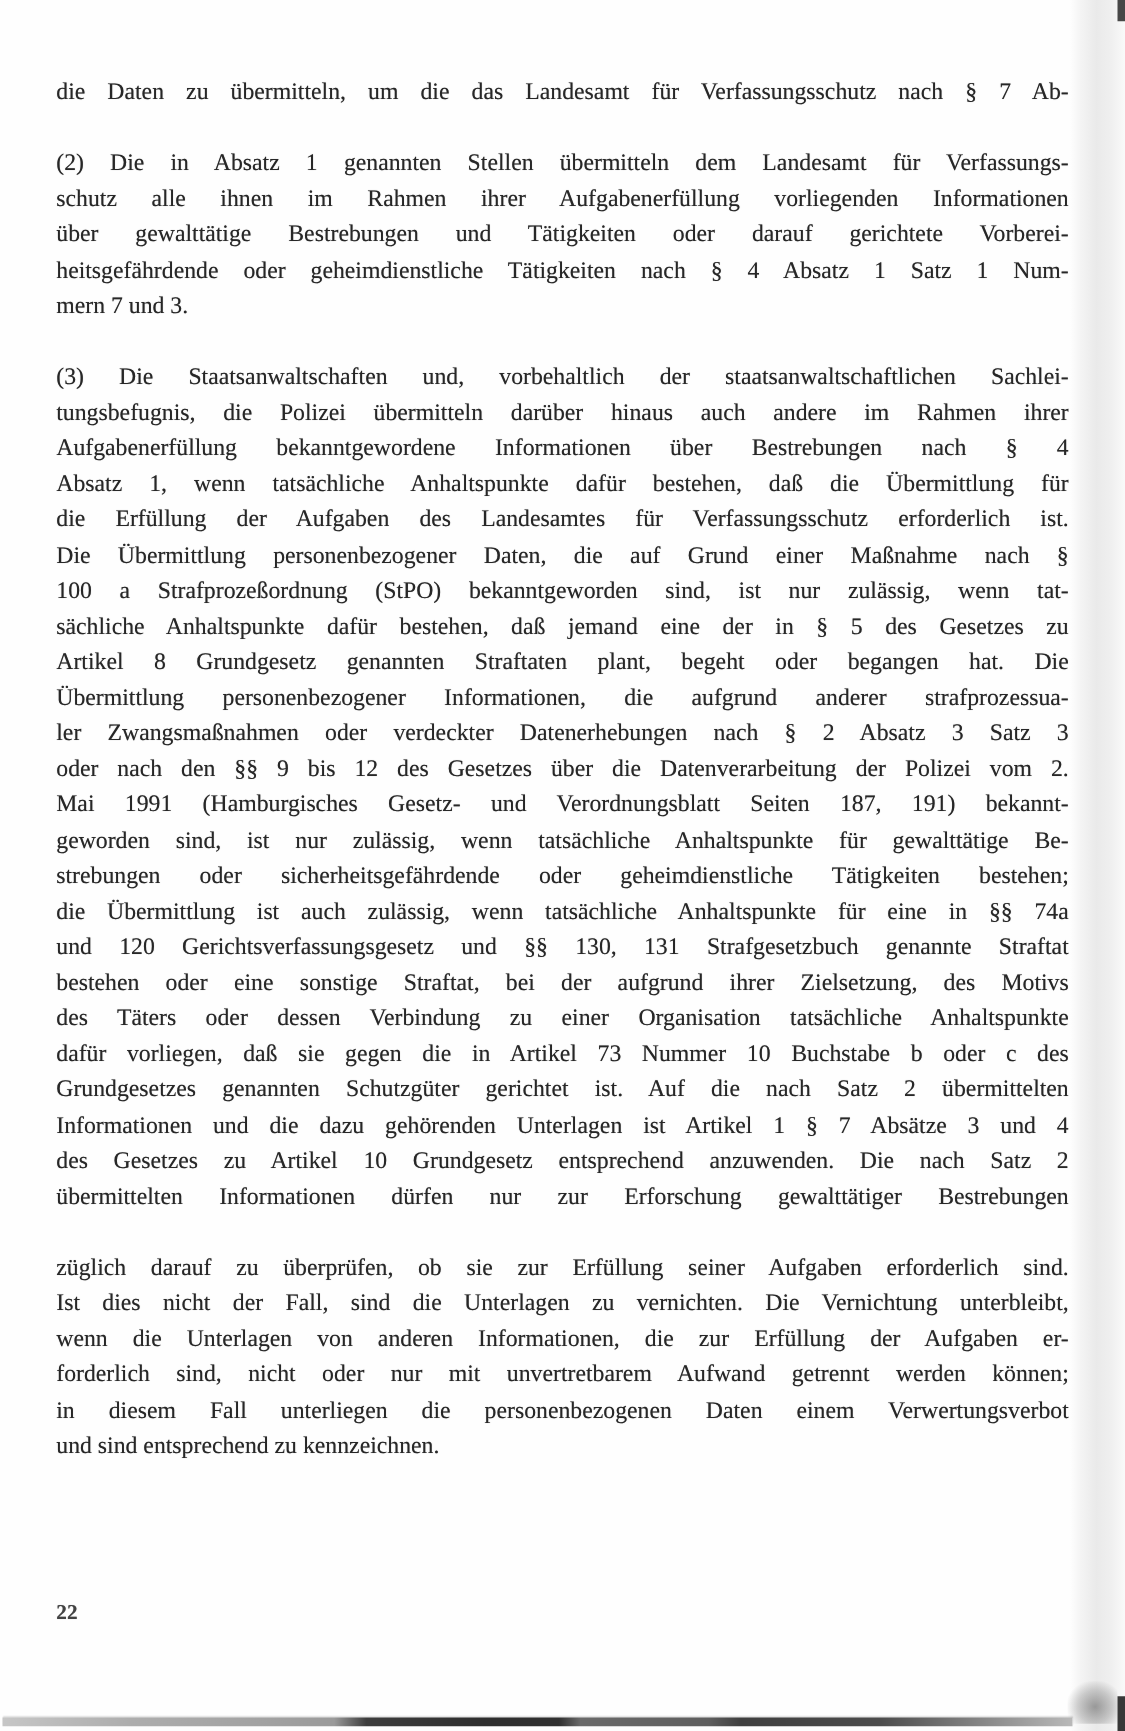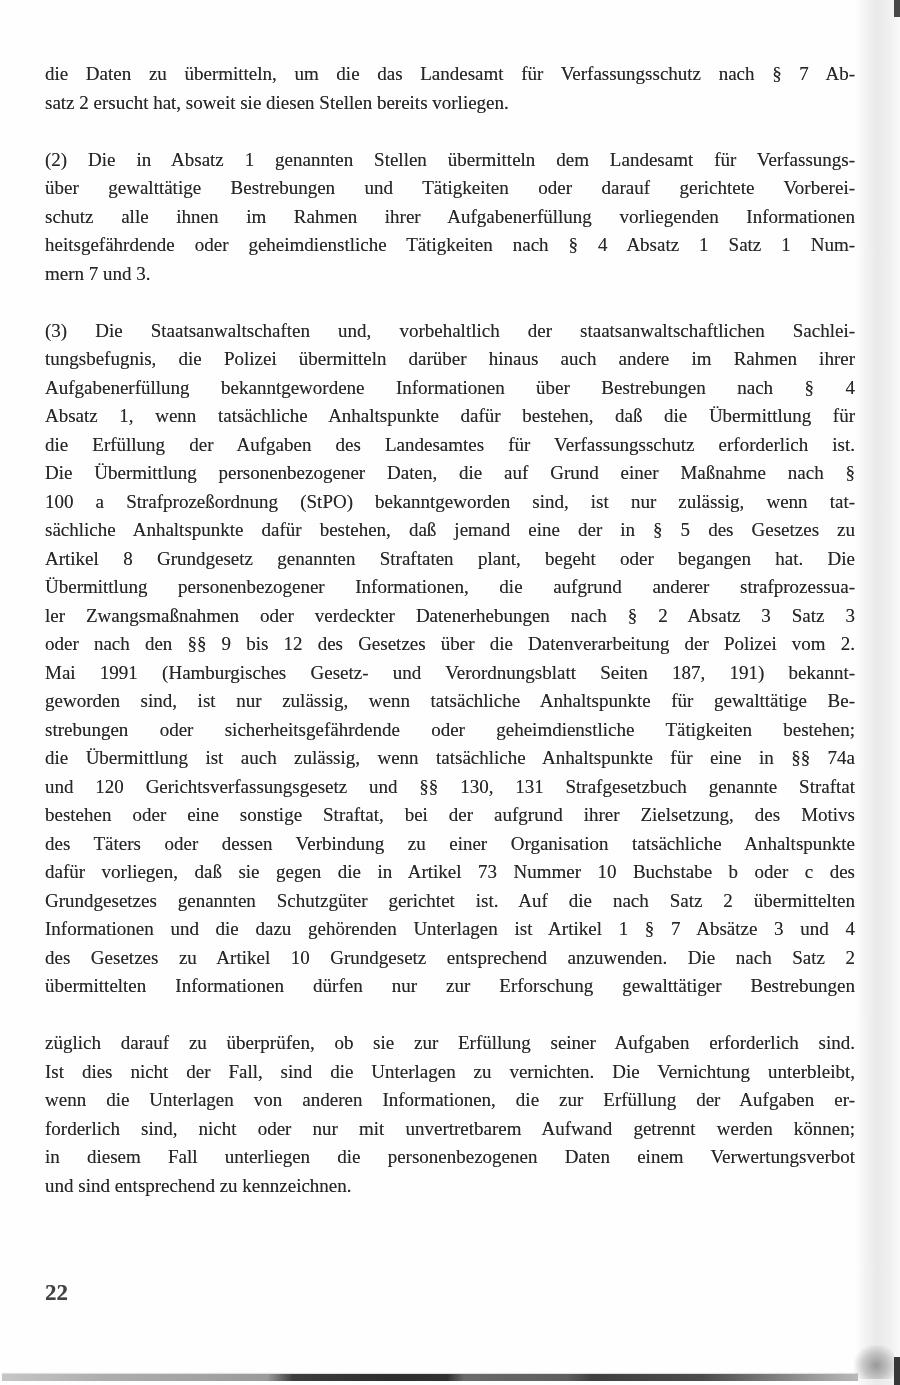--- a/index.html
+++ b/index.html
@@ -36,21 +36,21 @@
     overflow: hidden;
     text-align: justify;
     text-align-last: justify;
   }
   .line.last {
     text-align-last: left;
   }
   .page-number {
     position: absolute;
     left: 45px; top: 1280px;
-    font-size: 23px;
+    font-size: 17px;
     font-weight: 600;
     color: var(--pageno);
     text-shadow: 0 0 0.6px rgba(60,60,60,0.5);
     filter: blur(0.25px);
   }
   .edge-band {
     position: absolute;
     right: 0; top: 0;
     width: 44px; height: 100%;
     background: linear-gradient(90deg,
@@ -98,26 +98,25 @@
   }
 </style>
 </head>
 <body>
 
 <div class="page">
 
   <div class="text-block">
       <div class="para">
         <div class="line">die Daten zu übermitteln, um die das Landesamt für Verfassungsschutz nach § 7 Ab-</div>
-        <div class="line last">satz 2 ersucht hat, soweit sie diesen Stellen bereits vorliegen.</div>
       </div>
       <div class="para">
         <div class="line">(2) Die in Absatz 1 genannten Stellen übermitteln dem Landesamt für Verfassungs-</div>
+        <div class="line">schutz alle ihnen im Rahmen ihrer Aufgabenerfüllung vorliegenden Informationen</div>
         <div class="line">über gewalttätige Bestrebungen und Tätigkeiten oder darauf gerichtete Vorberei-</div>
-        <div class="line">schutz alle ihnen im Rahmen ihrer Aufgabenerfüllung vorliegenden Informationen</div>
         <div class="line">heitsgefährdende oder geheimdienstliche Tätigkeiten nach § 4 Absatz 1 Satz 1 Num-</div>
         <div class="line last">mern 7 und 3.</div>
       </div>
       <div class="para">
         <div class="line">(3) Die Staatsanwaltschaften und, vorbehaltlich der staatsanwaltschaftlichen Sachlei-</div>
         <div class="line">tungsbefugnis, die Polizei übermitteln darüber hinaus auch andere im Rahmen ihrer</div>
         <div class="line">Aufgabenerfüllung bekanntgewordene Informationen über Bestrebungen nach § 4</div>
         <div class="line">Absatz 1, wenn tatsächliche Anhaltspunkte dafür bestehen, daß die Übermittlung für</div>
         <div class="line">die Erfüllung der Aufgaben des Landesamtes für Verfassungsschutz erforderlich ist.</div>
         <div class="line">Die Übermittlung personenbezogener Daten, die auf Grund einer Maßnahme nach §</div>

